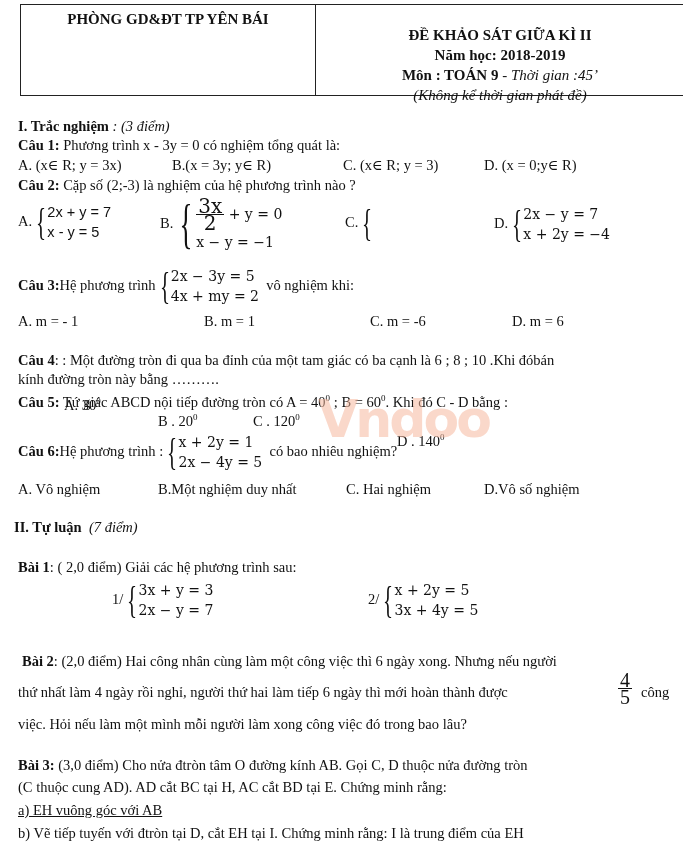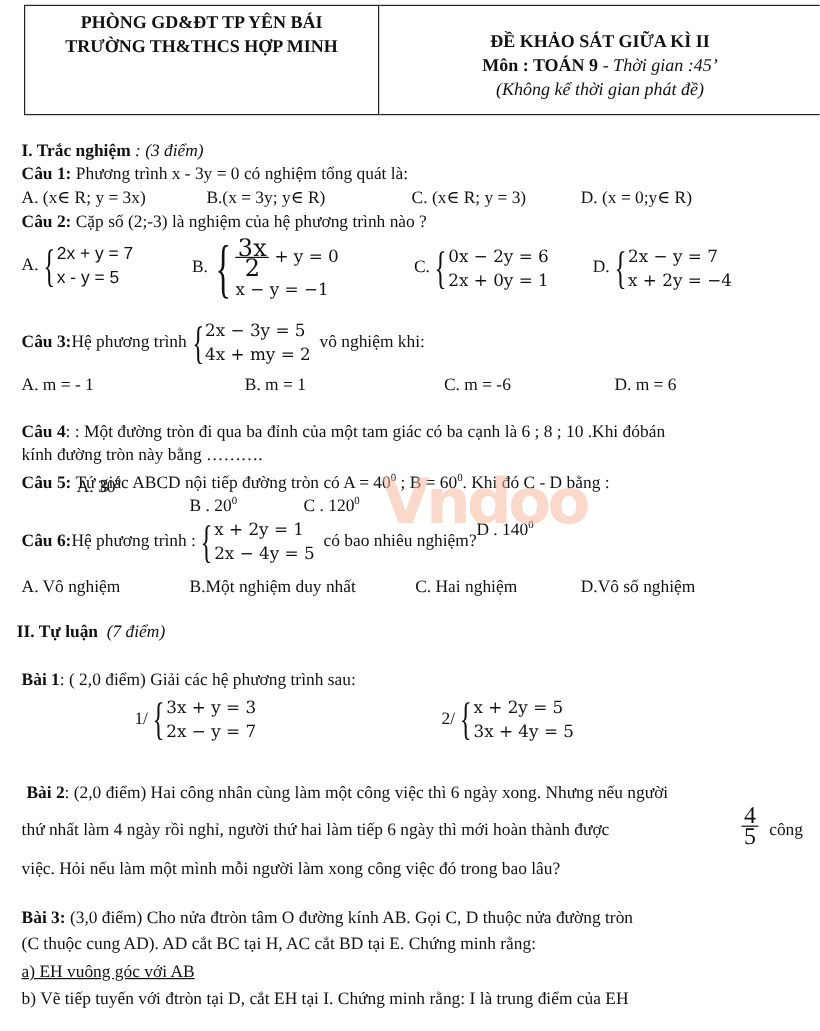--- a/index.html
+++ b/index.html
@@ -29,24 +29,24 @@
     position: absolute; left: 318px; top: 388px; font-family: "DejaVu Sans", sans-serif; font-weight: bold;
     font-size: 52px; color: #f6b9a0; opacity: 0.55; letter-spacing: -3px;
   }
 </style>
 </head>
 <body>
 
 <div class="header">
   <div class="hbox hleft">
     <div>PHÒNG GD&amp;ĐT TP YÊN BÁI</div>
-    <div>TRƯỜNG TH&amp;THCS HỢP MINH</div>
   </div>
   <div class="hbox hright">
     <div class="b">ĐỀ KHẢO SÁT GIỮA KÌ II</div>
+    <div class="b">Năm học: 2018-2019</div>
     <div><span class="b">Môn : TOÁN 9</span><span class="i"> - Thời gian :45’</span></div>
     <div class="i">(Không kể thời gian phát đề)</div>
   </div>
 </div>
 
 <div class="abs" style="left:18px; top:118px;">
   <span class="b">I. Trắc nghiệm</span>
   <span class="i">: (3 điểm)</span>
 </div>
 
@@ -84,24 +84,20 @@
         </span>&nbsp;<span>+ y = 0</span>
       </span>
       <span>x − y = −1</span>
     </span>
   </span>
 </div>
 <div class="abs" style="left:345px; top:204px;">
   <span class="sys">
     <span>C.</span>
     <span class="brace">{</span>
-    <span class="eqs">
-      <span>0x − 2y = 6</span>
-      <span>2x + 0y = 1</span>
-    </span>
   </span>
 </div>
 <div class="abs" style="left:494px; top:204px;">
   <span class="sys">
     <span>D.</span>
     <span class="brace">{</span>
     <span class="eqs">
       <span>2x − y = 7</span>
       <span>x + 2y = −4</span>
     </span>

